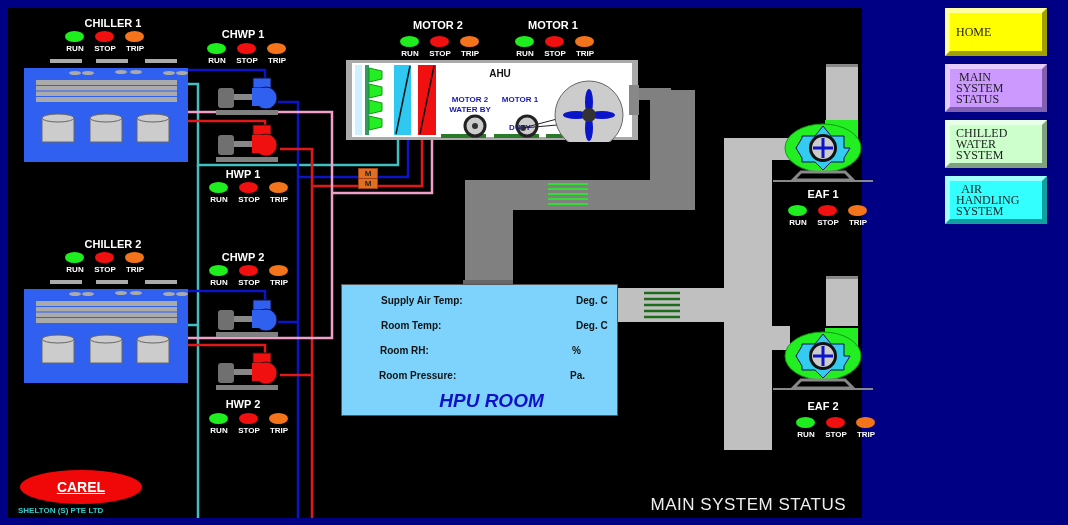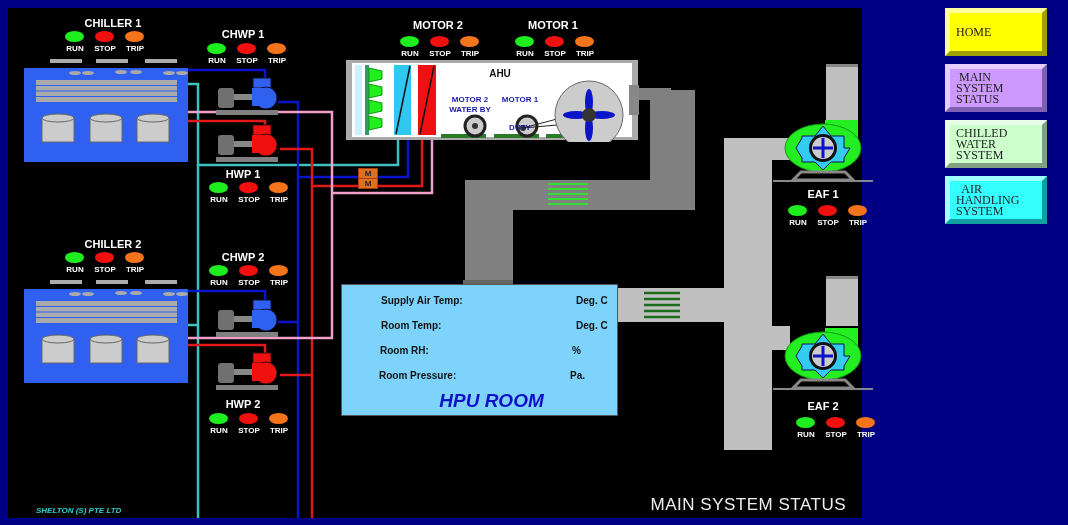--- a/index.html
+++ b/index.html
@@ -14,21 +14,21 @@
   .led.trip{left:63px;background:#f4741c;}
   .ledtxt{position:absolute;top:13px;font-size:8px;color:#fff;font-weight:bold;width:30px;text-align:center;}
   .ledtxt.run{left:-2px;} .ledtxt.stop{left:28px;} .ledtxt.trip{left:58px;}
   .navbtn{position:absolute;width:102px;height:48px;box-sizing:border-box;border-style:solid;border-width:5px;font-family:"Liberation Serif",serif;font-size:12px;line-height:11px;color:#222;display:flex;align-items:center;padding-left:6px;cursor:pointer;}
   .navbtn span{white-space:pre;}
   .hpu{position:absolute;left:333px;top:276px;width:275px;height:130px;background:#7dd3fc;border:1px solid #555;}
   .hpu .row{position:absolute;font-size:10px;font-weight:bold;color:#111;}
   .hpu .unit{position:absolute;font-size:10px;font-weight:bold;color:#111;padding-left:35px;}
   .hpu-title{position:absolute;left:0;width:100%;top:105px;text-align:center;color:#1010c8;font-style:italic;font-weight:bold;font-size:19px;padding-left:12px;}
   .carel{position:absolute;left:12px;top:462px;width:122px;height:34px;border-radius:50%;background:#f00808;color:#fff;font-weight:bold;font-size:14px;display:flex;align-items:center;justify-content:center;text-decoration:underline;}
-  .shelton{position:absolute;left:28px;top:498px;font-size:8px;font-weight:bold;font-style:italic;color:#33cccc;}
+  .shelton{position:absolute;left:10px;top:498px;font-size:8px;font-weight:bold;color:#33cccc;}
   .footer-title{position:absolute;right:16px;top:487px;font-size:17px;color:#eee;letter-spacing:0.5px;}
 </style>
 </head>
 <body>
 
 <div id="screen">
  <div id="canvas">
 
   <svg class="abs" style="left:0;top:0" width="1050" height="510">
 
@@ -363,17 +363,18 @@
         <span>CHILLED
 WATER
 SYSTEM</span>
       </div>
   <div class="navbtn" style="left:937px;top:168px;background:#33ffff;border-color:#a0ffff #10a0a0 #10a0a0 #a0ffff;">
         <span>  AIR
 HANDLING
 SYSTEM</span>
       </div>
 
+  <div class="carel">CAREL</div>
   <div class="shelton">SHELTON (S) PTE LTD</div>
   <div class="footer-title">MAIN SYSTEM STATUS</div>
 
  </div>
 </div>
 
 </body></html>

